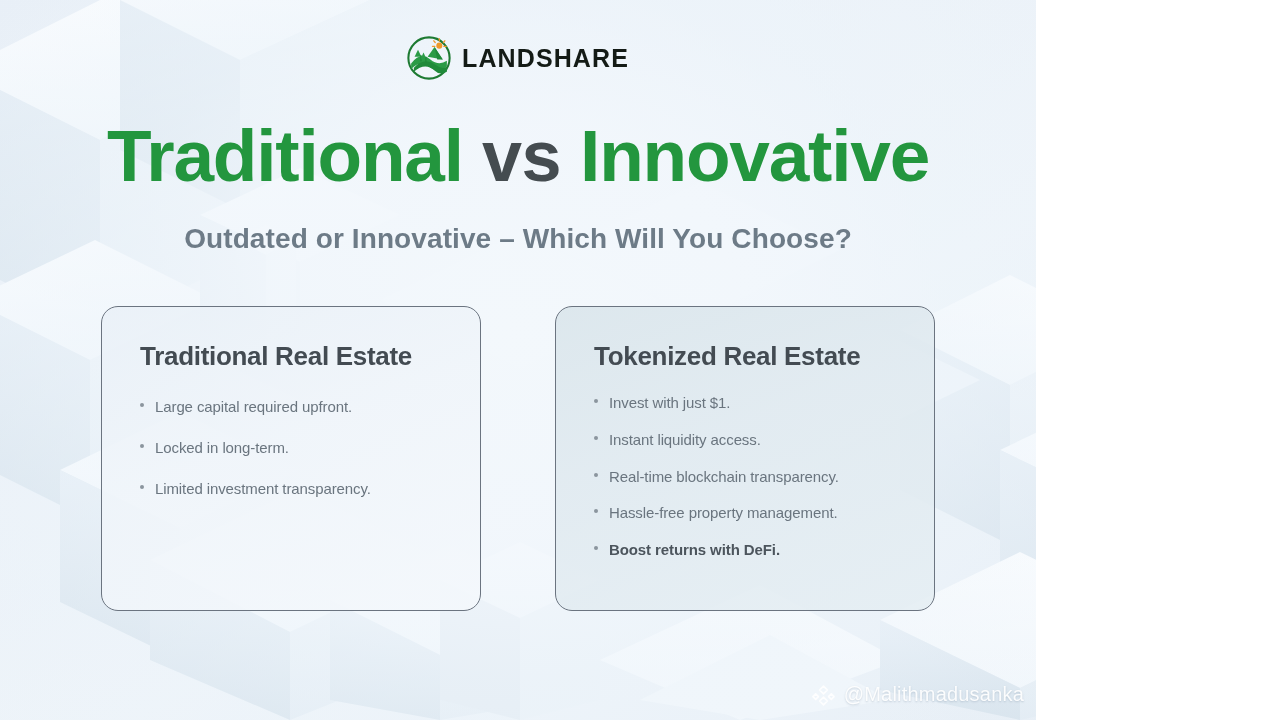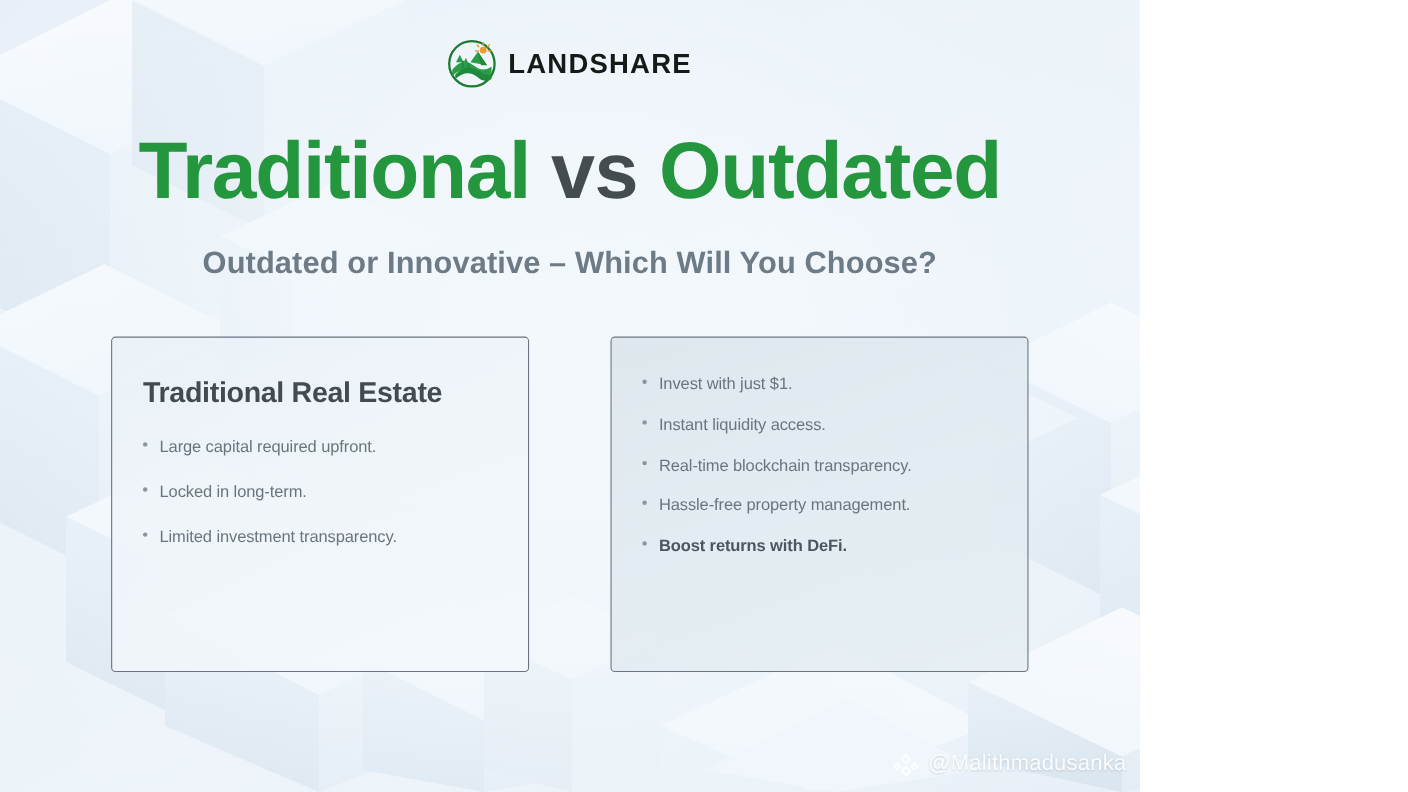--- a/index.html
+++ b/index.html
@@ -60,23 +60,23 @@
     letter-spacing: 0.1px;
   }
 
   
   .cards {
     position: absolute; top: 306px; left: 0; right: 0;
     display: flex; justify-content: center; gap: 74px;
   }
   .card {
     width: 380px; height: 305px;
-    border-radius: 4px;
+    border-radius: 17px;
     border: 1px solid #6b7480;
-    padding: 34px 30px 0 28px;
+    padding: 34px 30px 0 38px;
     position: relative;
     overflow: hidden;
   }
   .card-left {
     background: linear-gradient(160deg,
        rgba(233,240,247,0.80) 0%,
        rgba(240,245,250,0.86) 45%,
        rgba(244,248,252,0.88) 100%);
   }
   .card-right {
@@ -268,21 +268,21 @@
         <line x1="37" y1="15" x2="40.5" y2="15"></line>
         <line x1="57" y1="15" x2="53.5" y2="15"></line>
       </g>
     </svg>
     <span class="logo-word">LANDSHARE</span>
   </div>
 
   <h1 class="headline">
     <span class="hl-green">Traditional</span>
     <span class="hl-vs">vs</span>
-    <span class="hl-green">Outdated</span>
+    <span class="hl-green">Innovative</span>
   </h1>
 
   <div class="subhead">Outdated or Innovative – Which Will You Choose?</div>
 
   <div class="cards">
 
     <div class="card card-left">
       <div class="card-title">Traditional Real Estate</div>
       <ul class="bullets">
         <li>
@@ -294,20 +294,21 @@
           <span class="txt">Locked in long-term.</span>
         </li>
         <li>
           <span class="dot"></span>
           <span class="txt">Limited investment transparency.</span>
         </li>
       </ul>
     </div>
 
     <div class="card card-right">
+      <div class="card-title">Tokenized Real Estate</div>
       <ul class="bullets">
         <li>
           <span class="dot"></span>
           <span class="txt">Invest with just $1.</span>
         </li>
         <li>
           <span class="dot"></span>
           <span class="txt">Instant liquidity access.</span>
         </li>
         <li>

